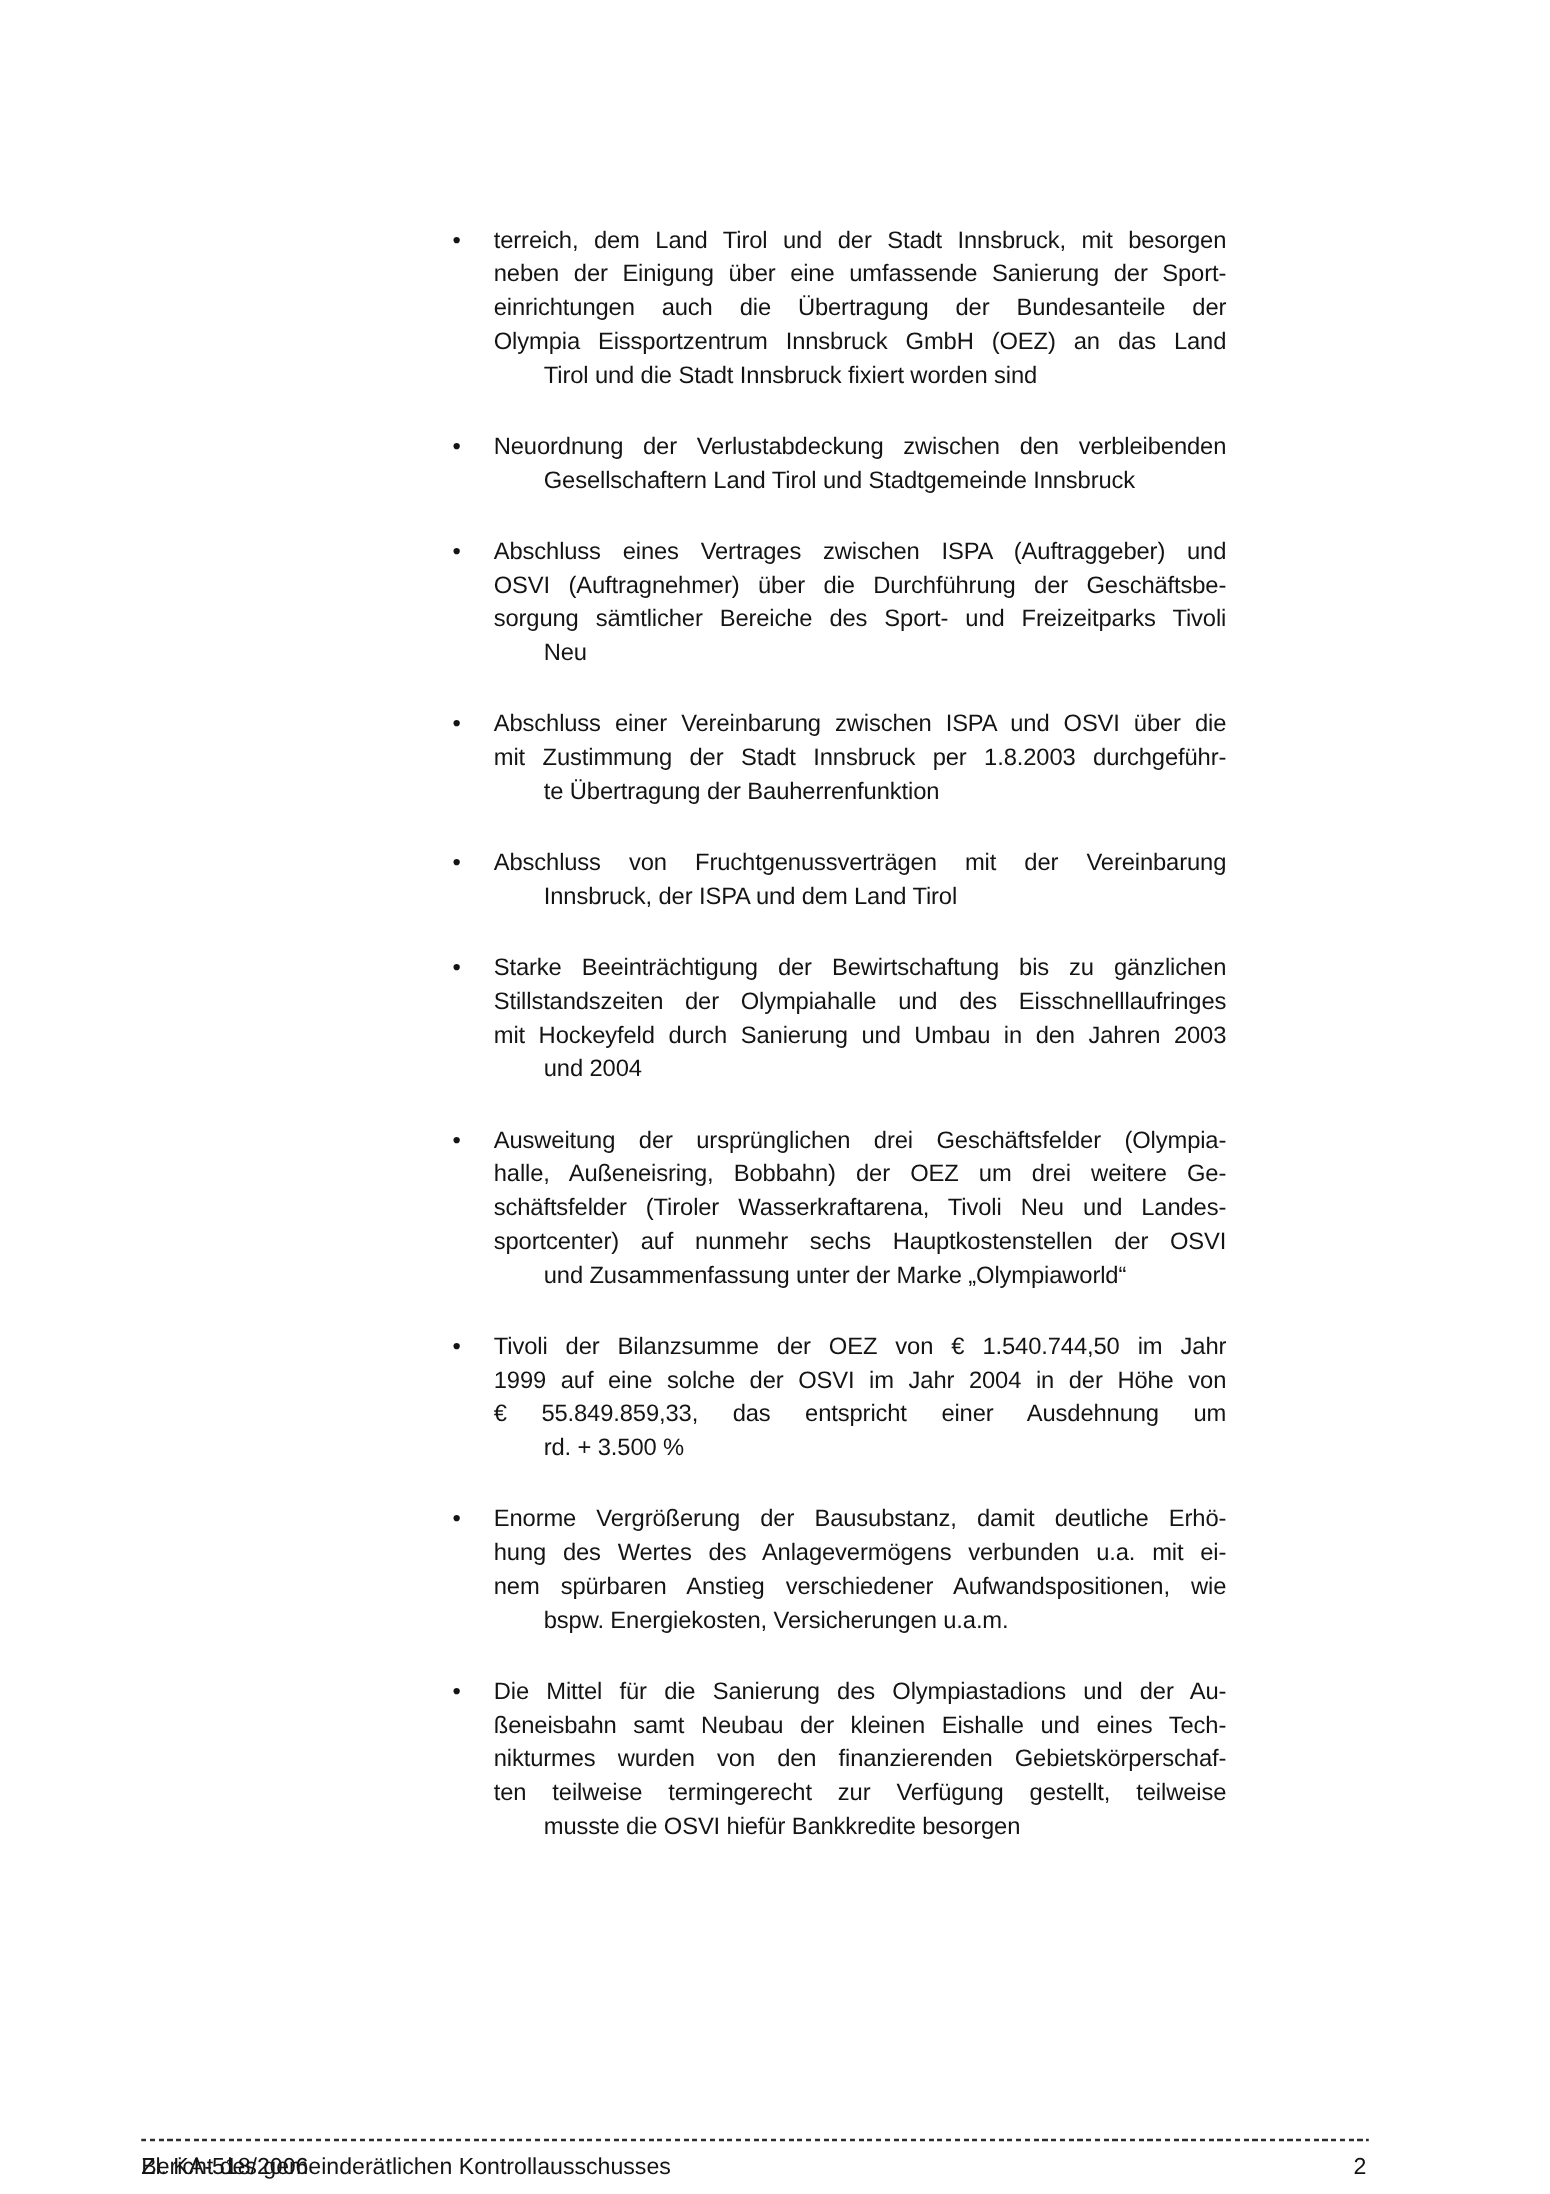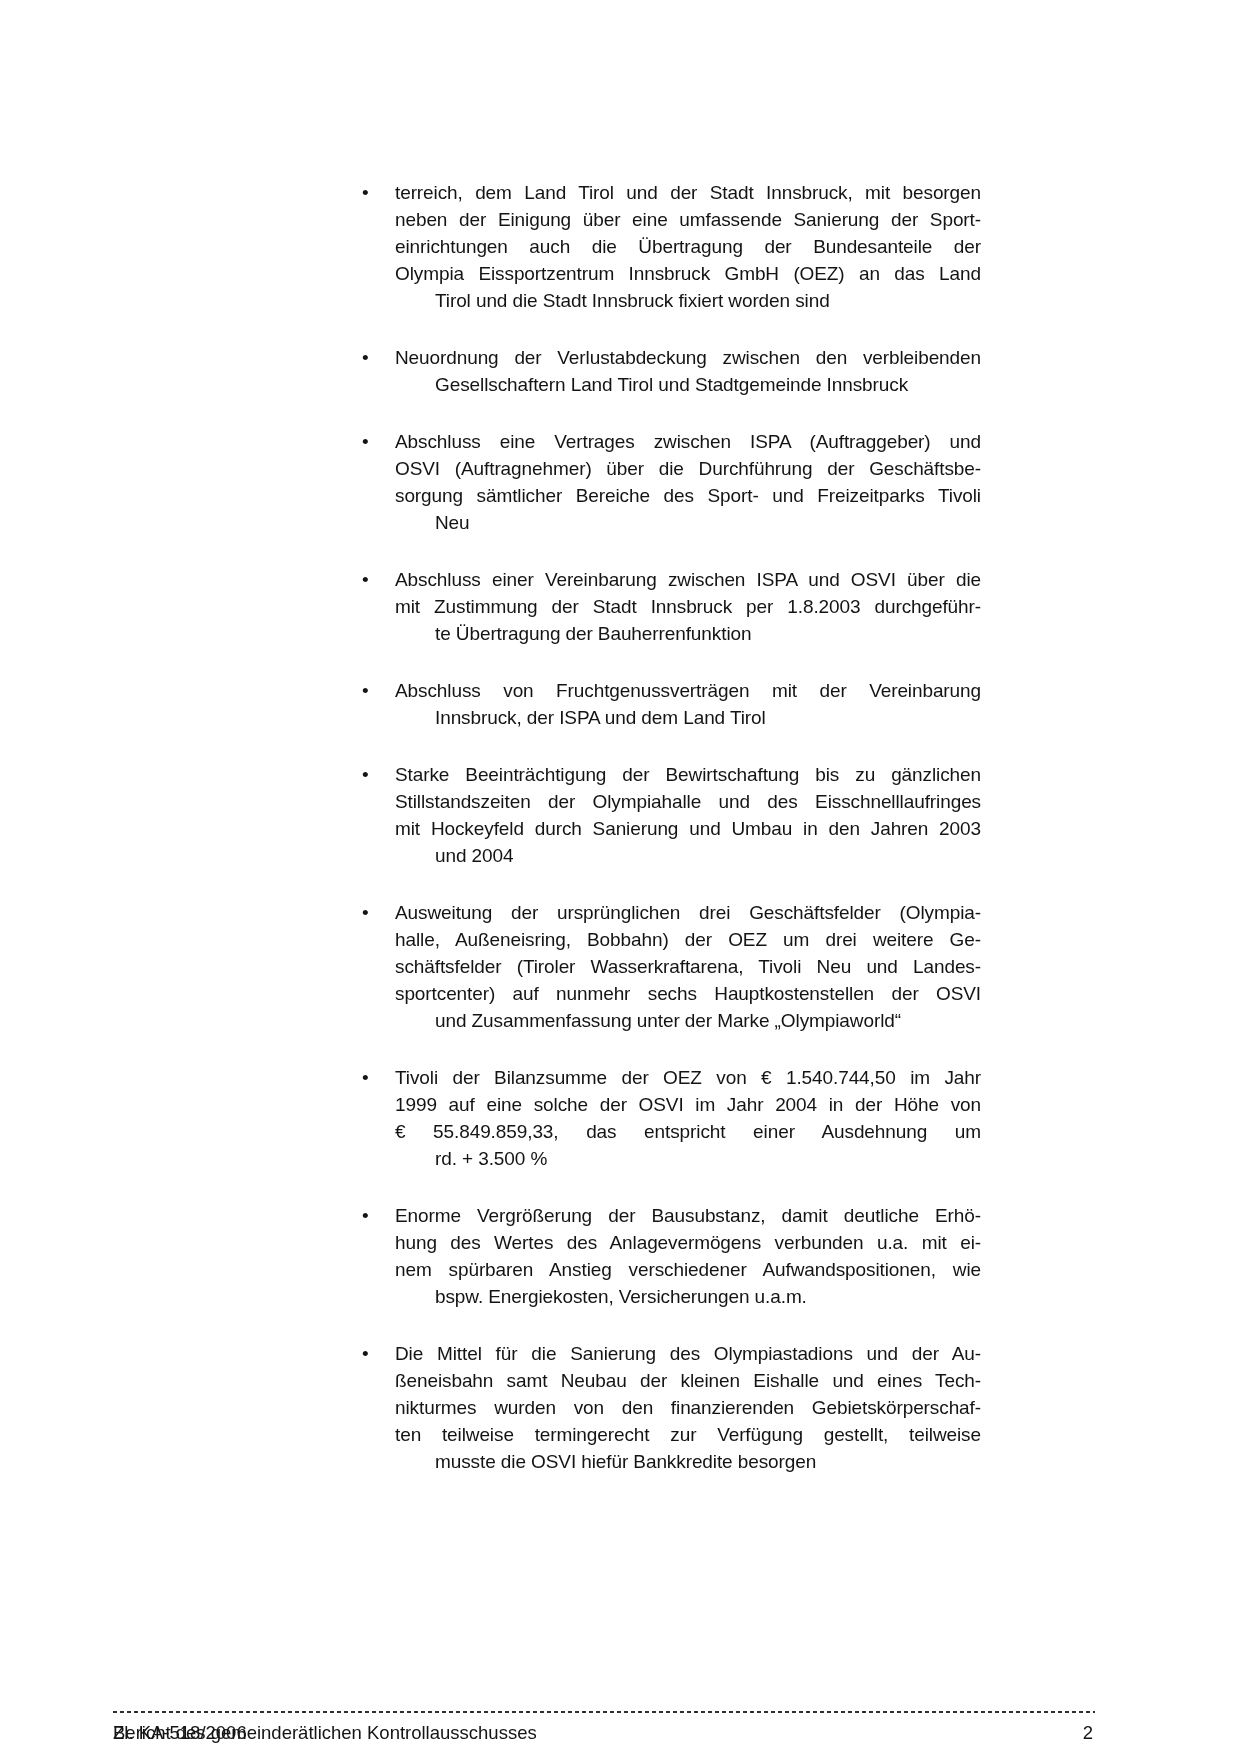--- a/index.html
+++ b/index.html
@@ -96,21 +96,21 @@
       <div class="bullet">
         <div class="marker">•</div>
         <div class="text">
           <div class="line">Neuordnung der Verlustabdeckung zwischen den verbleibenden</div>
           <div class="line last">Gesellschaftern Land Tirol und Stadtgemeinde Innsbruck</div>
         </div>
       </div>
       <div class="bullet">
         <div class="marker">•</div>
         <div class="text">
-          <div class="line">Abschluss eine Vertrages zwischen ISPA (Auftraggeber) und</div>
+          <div class="line">Abschluss eines Vertrages zwischen ISPA (Auftraggeber) und</div>
           <div class="line">OSVI (Auftragnehmer) über die Durchführung der Geschäftsbe-</div>
           <div class="line">sorgung sämtlicher Bereiche des Sport- und Freizeitparks Tivoli</div>
           <div class="line last">Neu</div>
         </div>
       </div>
       <div class="bullet">
         <div class="marker">•</div>
         <div class="text">
           <div class="line">Abschluss einer Vereinbarung zwischen ISPA und OSVI über die</div>
           <div class="line">mit Zustimmung der Stadt Innsbruck per 1.8.2003 durchgeführ-</div>

